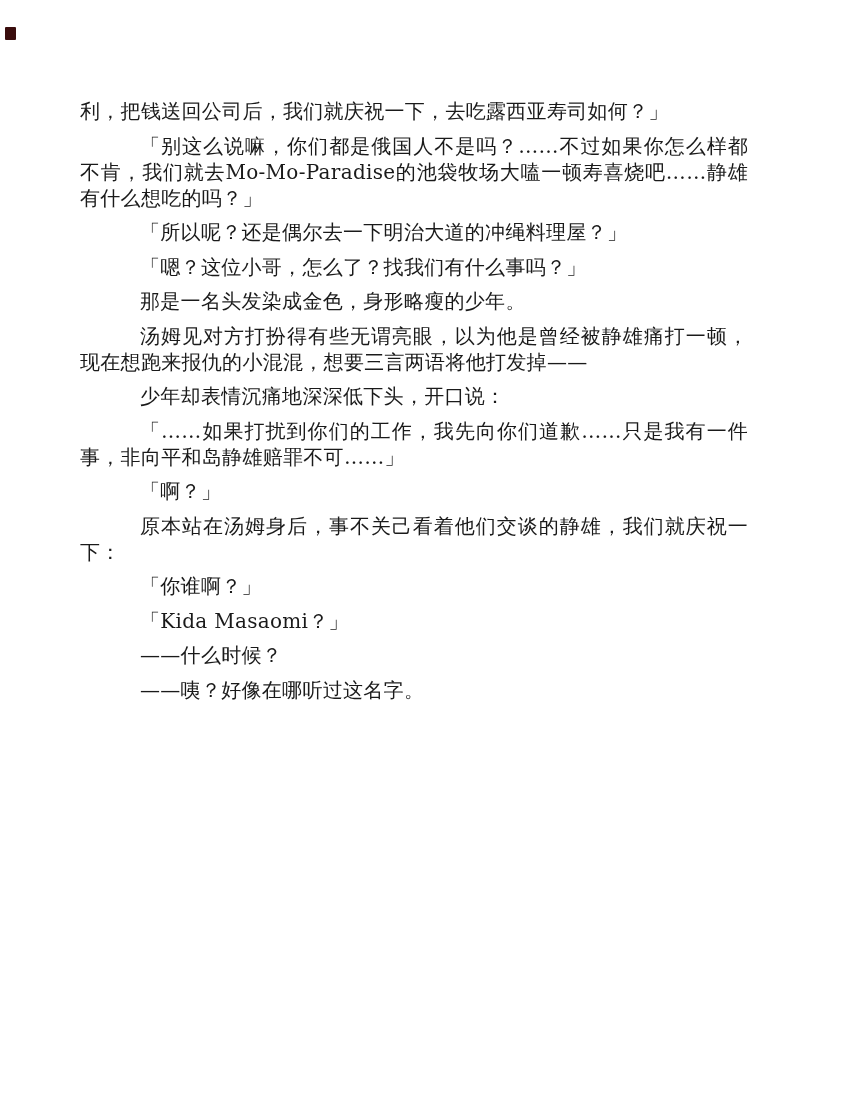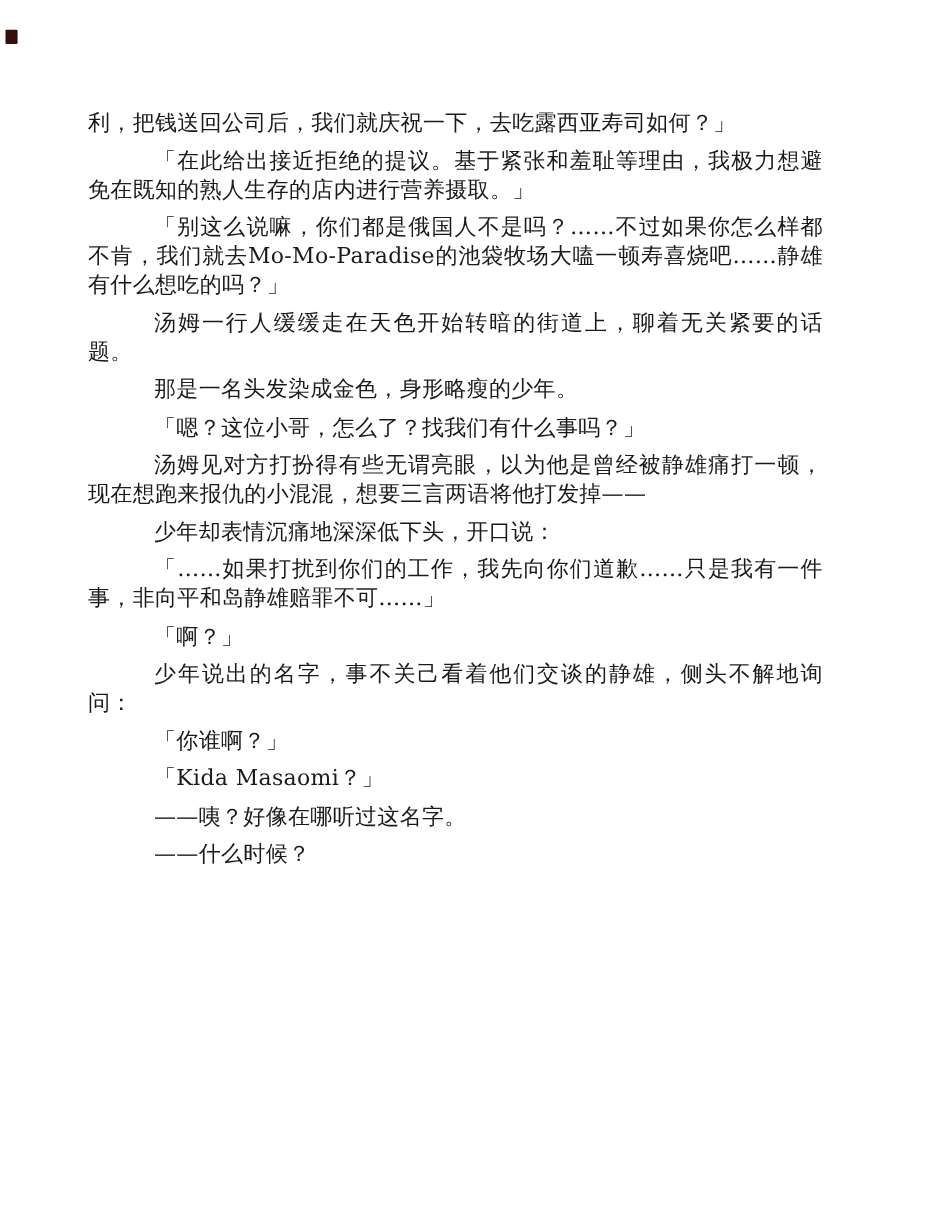--- a/index.html
+++ b/index.html
@@ -50,28 +50,27 @@
     text-indent: 0;
   }
 </style>
 </head>
 <body>
 
 <div class="page">
   <div class="scan-mark" style="background: rgb(58, 13, 13);"></div>
   <div class="page-text" style="color: rgb(26, 26, 26);">
       <p class="flush">利，把钱送回公司后，我们就庆祝一下，去吃露西亚寿司如何？」</p>
-      <p>「在此给出接近拒绝的提议。基于紧张和羞耻等理由，我极力想避免在既知的熟人生存的店内进行营养摄取。」</p>
       <p>「别这么说嘛，你们都是俄国人不是吗？……不过如果你怎么样都不肯，我们就去Mo-Mo-Paradise的池袋牧场大嗑一顿寿喜烧吧……静雄有什么想吃的吗？」</p>
-      <p>汤姆一行人缓缓走在天色开始转暗的街道上，聊着无关紧要的话题。</p>
+      <p>「所以呢？还是偶尔去一下明治大道的冲绳料理屋？」</p>
+      <p>「嗯？这位小哥，怎么了？找我们有什么事吗？」</p>
       <p>那是一名头发染成金色，身形略瘦的少年。</p>
-      <p>「嗯？这位小哥，怎么了？找我们有什么事吗？」</p>
       <p>汤姆见对方打扮得有些无谓亮眼，以为他是曾经被静雄痛打一顿，现在想跑来报仇的小混混，想要三言两语将他打发掉——</p>
       <p>少年却表情沉痛地深深低下头，开口说：</p>
       <p>「……如果打扰到你们的工作，我先向你们道歉……只是我有一件事，非向平和岛静雄赔罪不可……」</p>
       <p>「啊？」</p>
-      <p>少年说出的名字，事不关己看着他们交谈的静雄，侧头不解地询问：</p>
+      <p>原本站在汤姆身后，事不关己看着他们交谈的静雄，我们就庆祝一下：</p>
       <p>「你谁啊？」</p>
       <p>「Kida Masaomi？」</p>
+      <p>——什么时候？</p>
       <p>——咦？好像在哪听过这名字。</p>
-      <p>——什么时候？</p>
     </div>
 </div>
 
 </body></html>

